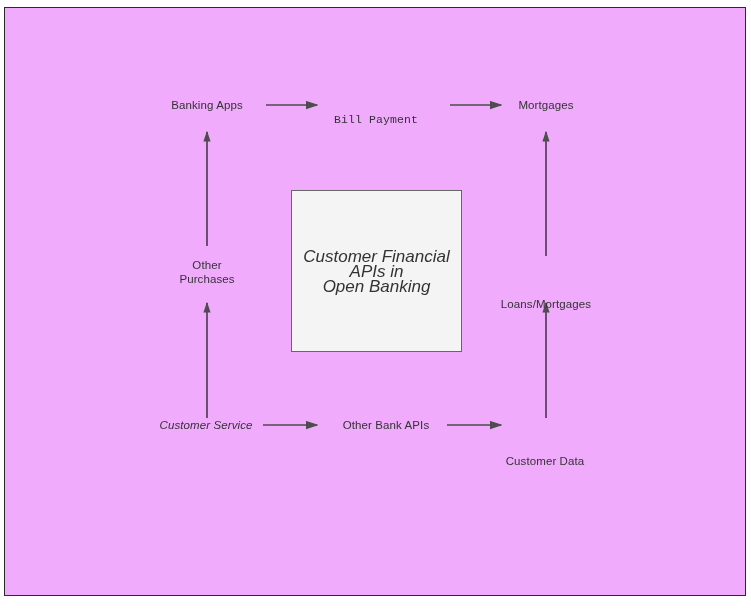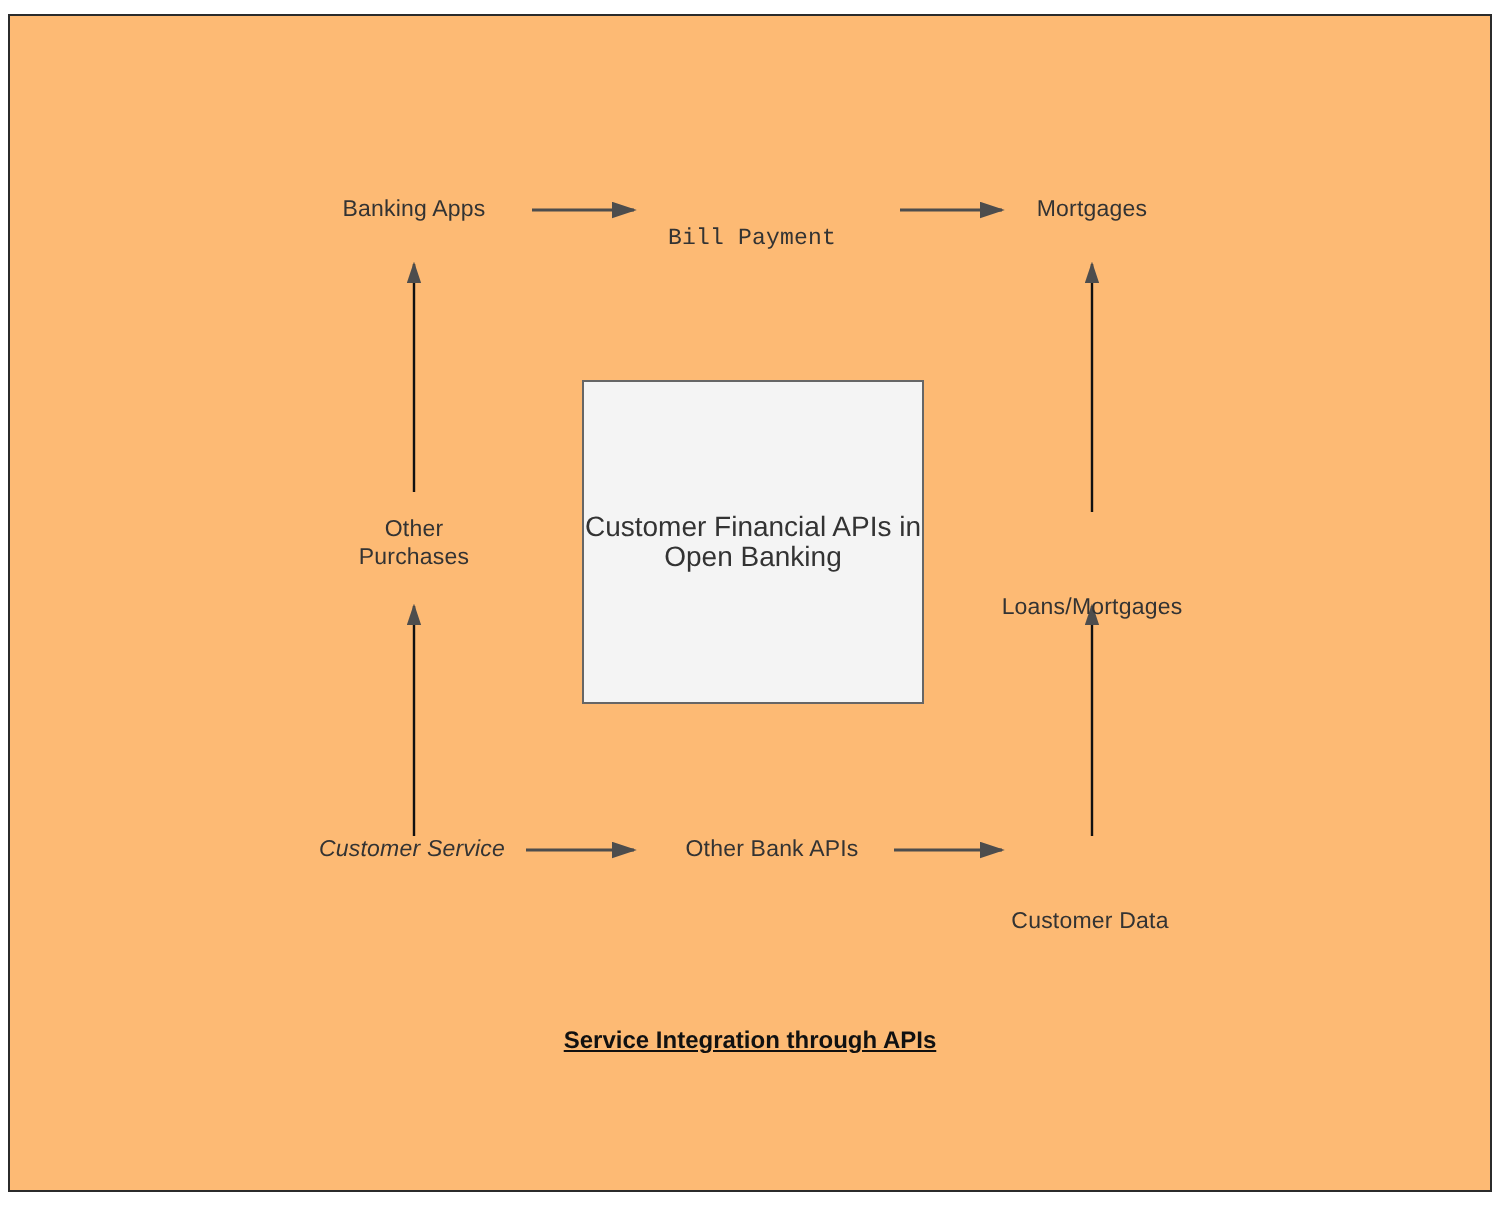--- a/index.html
+++ b/index.html
@@ -13,21 +13,21 @@
     font-family: "Liberation Sans", sans-serif;
     overflow: hidden;
   }
 
   #canvas {
     position: absolute;
     left: 4px;
     top: 7px;
     width: 742px;
     height: 589px;
-    background: #fdba74;
+    background: #f0abfc;
     border: 1px solid #2b2b2b;
     box-sizing: border-box;
   }
 
   .node-label {
     position: absolute;
     color: #333333;
     font-size: 11.5px;
     line-height: 14px;
     text-align: center;
@@ -40,24 +40,25 @@
     position: absolute;
     background: #f4f4f4;
     border: 1px solid #666666;
     box-sizing: border-box;
     display: flex;
     align-items: center;
     justify-content: center;
   }
   .center-box .box-text {
     color: #333333;
-    font-size: 14px;
+    font-size: 17px;
     line-height: 15px;
     text-align: center;
     white-space: pre-line;
+    font-style: italic;
   }
 
   .diagram-title {
     position: absolute;
     left: 50%;
     transform: translateX(-50%);
     color: #111111;
     font-size: 12px;
     font-weight: bold;
     text-decoration: underline;
@@ -118,15 +119,14 @@
 
   <div class="node-label" style="left:381px; top:417px;">Other Bank APIs</div>
 
   <div class="node-label" style="left:540px; top:417px;margin-top:36px;">Customer Data</div>
 
   <div class="center-box" style="left:286px; top:182px; width:171px; height:162px;">
     <div class="box-text">Customer Financial APIs in
 Open Banking</div>
   </div>
 
-  <div class="diagram-title" style="top:505px;">Service Integration through APIs</div>
 
 </div>
 
 </body></html>

